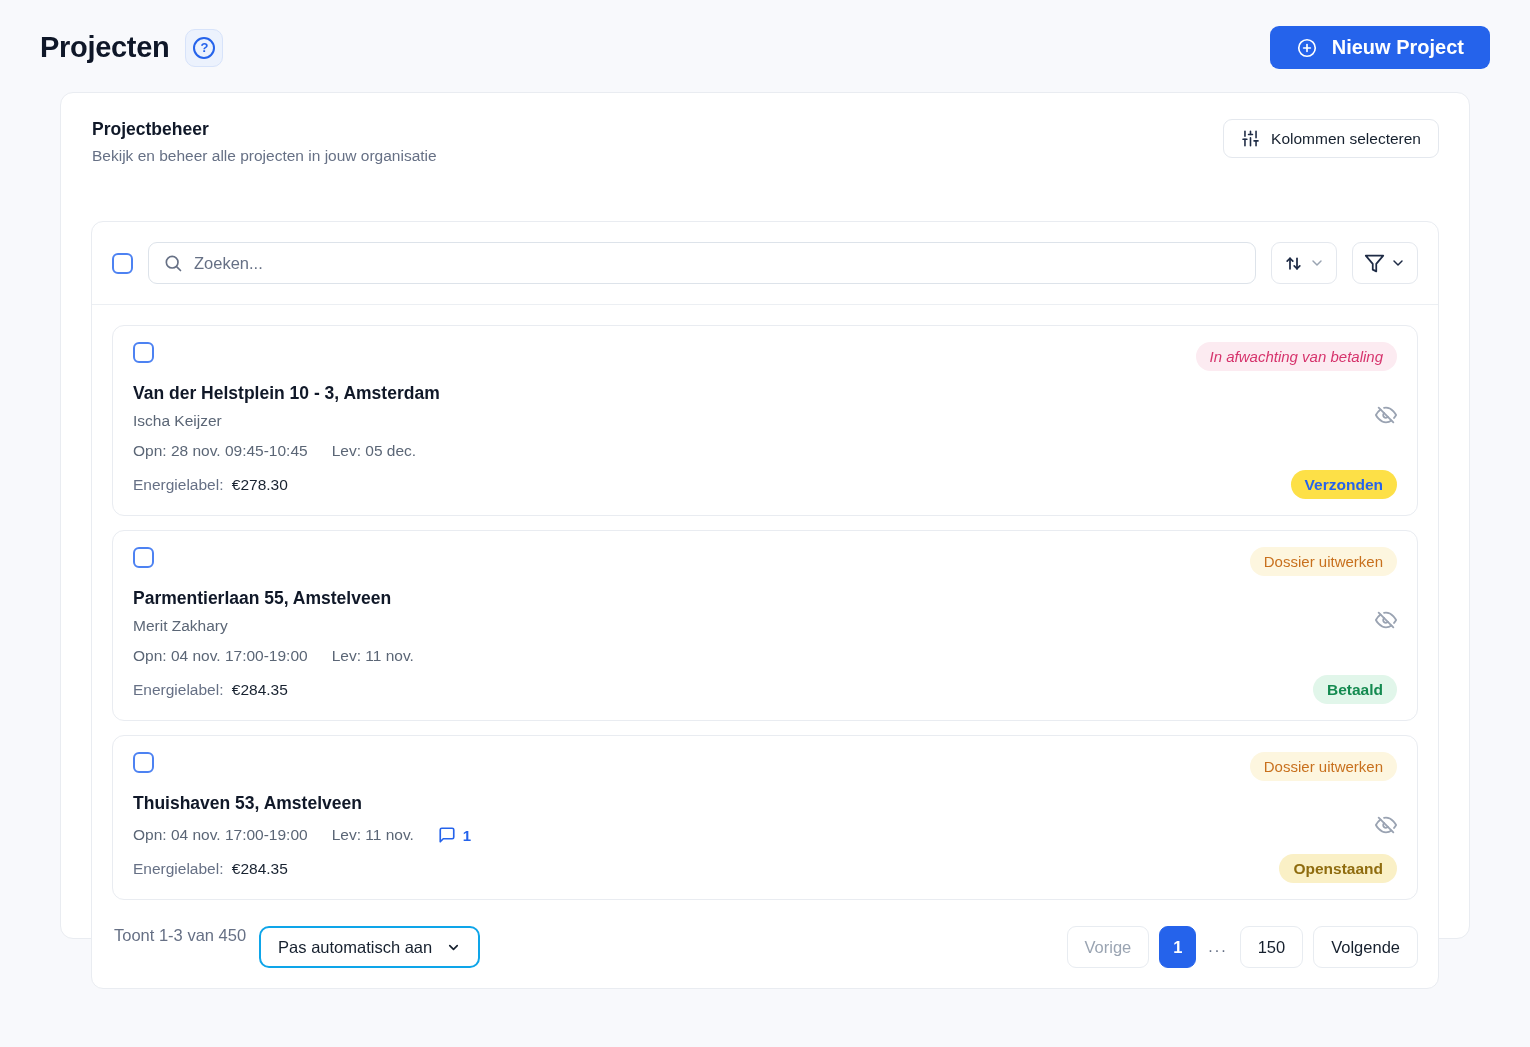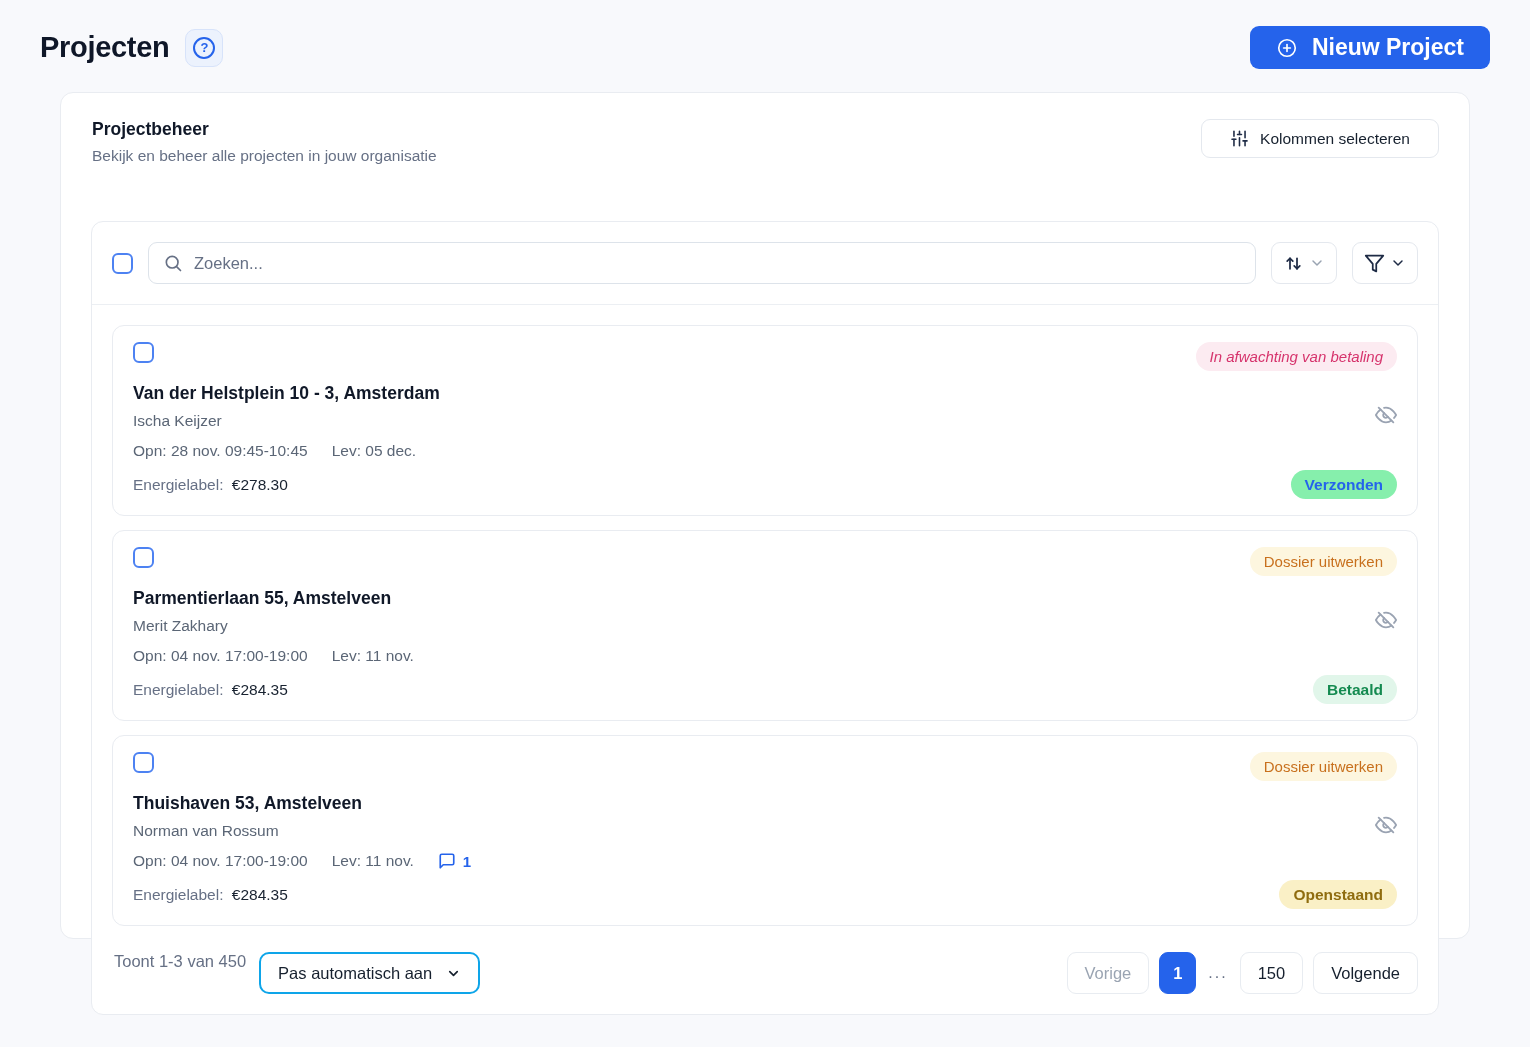--- a/index.html
+++ b/index.html
@@ -28,35 +28,35 @@
     width: 22px; height: 22px; border-radius: 50%;
     border: 2px solid #2563eb; color: #2563eb;
     font-size: 13px; font-weight: 700;
     display: flex; align-items: center; justify-content: center;
   }
   .btn-primary {
     display: flex; align-items: center; gap: 14px;
     background: #2563eb; color: #ffffff; border: none; cursor: pointer;
     height: 43px; padding: 8px 26px; border-radius: 9px;
     font-family: "Liberation Sans", sans-serif;
-    font-size: 23px; font-weight: 700;
+    font-size: 20px; font-weight: 700;
   }
 
   
   .panel {
     margin: 23px 60px 0; background: #ffffff;
     border: 1px solid #e9ecf1; border-radius: 13px;
     padding: 26px 30px 16px; height: 847px;
   }
   .panel-head { display: flex; justify-content: space-between; align-items: flex-start; padding-left: 1px; }
   .panel-title { font-size: 17.5px; font-weight: 700; color: #101828; }
   .panel-sub { margin-top: 7px; font-size: 15.5px; color: #667085; }
   .columns-btn {
     display: flex; align-items: center; gap: 11px;
-    height: 39px; padding: 0 28px; border-radius: 9px;
+    height: 39px; padding: 0 17px; border-radius: 9px;
     background: #ffffff; border: 1px solid #e4e8ee; cursor: pointer;
     font-family: "Liberation Sans", sans-serif;
     font-size: 15.5px; color: #16202e;
   }
 
   
   .list-box { margin-top: 56px; border: 1px solid #e9ecf1; border-radius: 12px; background: #fff; }
   .search-row { display: flex; align-items: center; gap: 15px; padding: 20px; }
   .cbx {
     appearance: none; -webkit-appearance: none;
@@ -228,21 +228,21 @@
         </span>
         <div class="card-dates">
           <span>Opn: 28 nov. 09:45-10:45</span>
           <span>Lev: 05 dec.</span>
         </div>
         <div class="card-bottom">
           <div class="product-line">
             <span>Energielabel:</span>
             <span class="price">€278.30</span>
           </div>
-          <span class="badge bold" style="background-color: #86efac; color: rgb(37, 99, 235);">Verzonden</span>
+          <span class="badge bold" style="background-color: #fde047; color: rgb(37, 99, 235);">Verzonden</span>
         </div>
       </div>
 
       <div class="card">
         <div class="card-top">
           <input type="checkbox" class="cbx" style="">
           <span class="badge" style="background-color: rgb(253, 246, 223); color: rgb(200, 112, 29);">Dossier uitwerken</span>
         </div>
         <div class="card-title">Parmentierlaan 55, Amstelveen</div>
         <div class="card-contact">Merit Zakhary</div>
@@ -264,21 +264,20 @@
           <span class="badge bold" style="background-color: rgb(225, 246, 234); color: rgb(20, 138, 80);">Betaald</span>
         </div>
       </div>
 
       <div class="card">
         <div class="card-top">
           <input type="checkbox" class="cbx" style="">
           <span class="badge" style="background-color: rgb(253, 246, 223); color: rgb(200, 112, 29);">Dossier uitwerken</span>
         </div>
         <div class="card-title">Thuishaven 53, Amstelveen</div>
-        <div class="card-contact">Norman van Rossum</div>
         <span class="eye-off">
           <svg width="22" height="22" viewBox="0 0 24 24" fill="none" stroke="currentColor" stroke-width="2" stroke-linecap="round" stroke-linejoin="round">
             <path d="M17.94 17.94A10.07 10.07 0 0 1 12 20c-7 0-11-8-11-8a18.45 18.45 0 0 1 5.06-5.94M9.9 4.24A9.12 9.12 0 0 1 12 4c7 0 11 8 11 8a18.5 18.5 0 0 1-2.16 3.19m-6.72-1.07a3 3 0 1 1-4.24-4.24"></path>
             <line x1="4" y1="4" x2="20" y2="20"></line>
           </svg>
         </span>
         <div class="card-dates">
           <span>Opn: 04 nov. 17:00-19:00</span>
           <span>Lev: 11 nov.</span>
           <span class="comment-chip">

